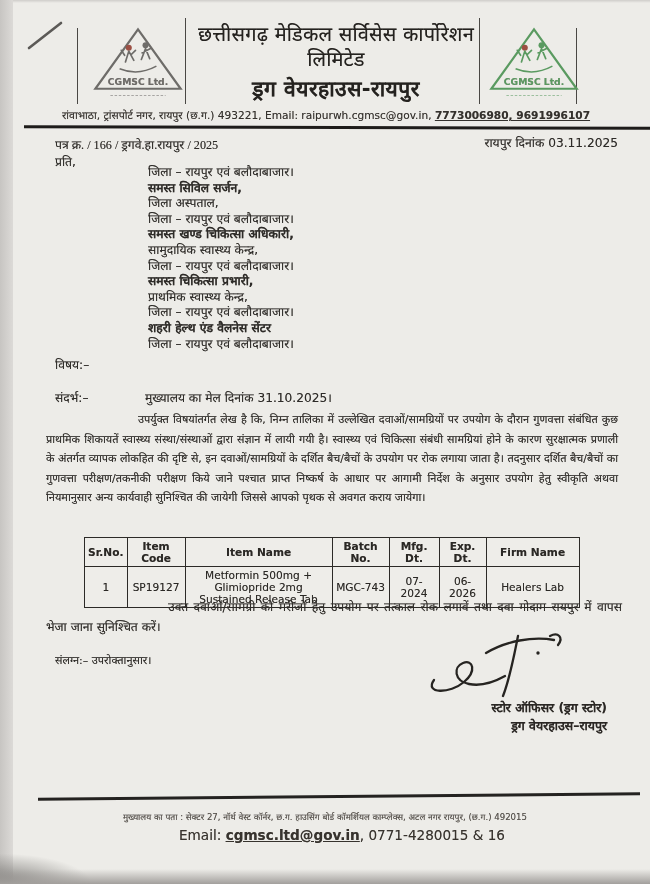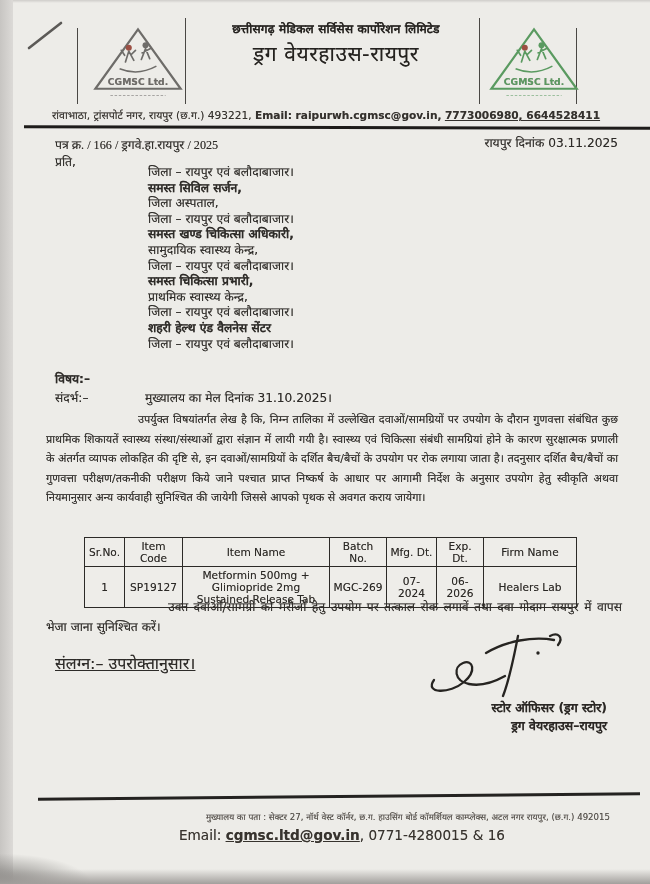--- a/index.html
+++ b/index.html
@@ -12,55 +12,55 @@
   .abs{position:absolute;}
   .bold{font-weight:700;}
   
   .edge-left{left:0;top:0;width:13px;height:100%;background:linear-gradient(90deg,#c7c5c2,#dcdad7);}
   .edge-bottom{left:0;bottom:0;width:100%;height:15px;background:linear-gradient(180deg,rgba(160,158,155,0),#a29f9c);}
   .corner-bl{left:0;bottom:0;width:90px;height:30px;background:radial-gradient(ellipse at bottom left,#7d7b78,rgba(125,123,120,0) 72%);}
   .edge-top{left:0;top:0;width:100%;height:3px;background:linear-gradient(180deg,#cfcdca,rgba(207,205,202,0));}
   
   .header-sep{width:1px;background:#4a4844;top:18px;height:86px;}
   .org-block{left:186px;top:22px;width:300px;text-align:center;line-height:1.25;color:#24221f;}
-  .org-name{font-size:12px;font-weight:700;letter-spacing:.2px;}
+  .org-name{font-size:20px;font-weight:400;letter-spacing:.2px;}
   .org-sub{font-size:12.5px;font-weight:700;margin-top:3px;}
-  .office-name{font-size:21px;font-weight:400;margin-top:4px;letter-spacing:.5px;}
+  .office-name{font-size:21px;font-weight:700;margin-top:4px;letter-spacing:.5px;}
   .logo{width:92px;height:76px;}
   .logo-left{color:#6e6c69;}
   .logo-right{color:#5a9a60;}
   .addr-line{left:20px;top:108px;width:612px;text-align:center;font-size:10.6px;color:#34312d;white-space:nowrap;}
   .addr-line .u{text-decoration:underline;font-weight:700;}
-  .addr-line .em{font-weight:700;}
+  .addr-line .em{font-weight:400;}
   .rule-top{left:24px;top:126px;width:626px;height:3px;background:#1e1c1a;transform:rotate(.15deg);}
   
   .letter-no{left:55px;top:136px;font-size:12.2px;font-family:Liberation Serif, serif;}
   .place-date{right:32px;top:134px;font-size:12.2px;}
   .salutation{left:55px;top:153px;font-size:12.2px;}
   
   .recipients{left:148px;top:165px;font-size:12.2px;line-height:15.6px;}
   
   .sub-row{left:55px;width:570px;font-size:12.2px;display:flex;}
   .sub-row .lbl{width:90px;flex:0 0 90px;}
   
   .body-par{left:46px;top:410px;width:572px;font-size:11px;line-height:19.6px;text-align:justify;text-indent:92px;}
   .closing-par{left:46px;top:598px;width:576px;font-size:12.2px;line-height:19.6px;text-align:justify;text-indent:122px;}
-  .enclosure{left:55px;top:652px;font-size:16px;text-decoration:underline;}
+  .enclosure{left:55px;top:652px;font-size:11px;}
   
   table.items{border-collapse:collapse;background:#eeede9;}
   table.items th,table.items td{
     border:1.6px solid #2c2a27;text-align:center;vertical-align:middle;
     font-size:10.6px;padding:2px 3px;color:#2a2825;
   }
-  table.items th{font-weight:400;}
+  table.items th{font-weight:700;}
   
   .sig-block{left:372px;top:699px;width:235px;text-align:right;font-size:12.4px;font-weight:700;line-height:17.6px;color:#2a2724;}
   
   .rule-bottom{left:38px;top:795px;width:602px;height:3px;background:#242220;transform:rotate(-.5deg);}
-  .footer-addr{left:40px;top:811px;width:570px;text-align:right;font-size:8.6px;color:#56524d;white-space:nowrap;}
+  .footer-addr{left:40px;top:811px;width:570px;text-align:center;font-size:8.6px;color:#56524d;white-space:nowrap;}
   .footer-email{left:0;top:827px;width:650px;text-align:center;font-size:13.6px;color:#37332e;padding-left:17px;}
   .footer-email .mail{font-weight:700;text-decoration:underline;}
 </style>
 </head>
 <body>
 
 <div class="page">
 
   <div class="abs edge-top"></div>
   <div class="abs edge-left"></div>
@@ -101,21 +101,21 @@
   </div>
 
   <div class="abs org-block">
     <div class="org-name">छत्तीसगढ़ मेडिकल सर्विसेस कार्पोरेशन लिमिटेड</div>
     <div class="office-name">ड्रग वेयरहाउस-रायपुर</div>
   </div>
 
   <div class="abs addr-line">
     <span>रांवाभाठा, ट्रांसपोर्ट नगर, रायपुर (छ.ग.) 493221,</span>
     <span class="em">Email: raipurwh.cgmsc@gov.in,</span>
-    <span class="u">7773006980, 6644528411</span>
+    <span class="u">7773006980, 9691996107</span>
   </div>
 
   <div class="abs rule-top"></div>
 
   <div class="abs letter-no">पत्र क्र. / 166 / ड्रगवे.हा.रायपुर / 2025</div>
   <div class="abs place-date">रायपुर दिनांक 03.11.2025</div>
   <div class="abs salutation">प्रति,</div>
 
   <div class="abs recipients">
       <div class="recipient-line">जिला – रायपुर एवं बलौदाबाजार।</div>
@@ -125,21 +125,21 @@
       <div class="recipient-line bold">समस्त खण्ड चिकित्सा अधिकारी,</div>
       <div class="recipient-line">सामुदायिक स्वास्थ्य केन्द्र,</div>
       <div class="recipient-line">जिला – रायपुर एवं बलौदाबाजार।</div>
       <div class="recipient-line bold">समस्त चिकित्सा प्रभारी,</div>
       <div class="recipient-line">प्राथमिक स्वास्थ्य केन्द्र,</div>
       <div class="recipient-line">जिला – रायपुर एवं बलौदाबाजार।</div>
       <div class="recipient-line bold">शहरी हेल्थ एंड वैलनेस सेंटर</div>
       <div class="recipient-line">जिला – रायपुर एवं बलौदाबाजार।</div>
     </div>
 
-  <div class="abs sub-row" style="top:370px;font-weight:bold;">
+  <div class="abs sub-row" style="top:356px;">
     <span class="lbl">विषय:–</span>
   </div>
   <div class="abs sub-row" style="top:389px;">
     <span class="lbl">संदर्भ:–</span>
     <span>मुख्यालय का मेल दिनांक 31.10.2025।</span>
   </div>
 
   <div class="abs body-par">उपर्युक्त विषयांतर्गत लेख है कि, निम्न तालिका में उल्लेखित दवाओं/सामग्रियों पर उपयोग के दौरान गुणवत्ता संबंधित कुछ प्राथमिक शिकायतें स्वास्थ्य संस्था/संस्थाओं द्वारा संज्ञान में लायी गयी है। स्वास्थ्य एवं चिकित्सा संबंधी सामग्रियां होने के कारण सुरक्षात्मक प्रणाली के अंतर्गत व्यापक लोकहित की दृष्टि से, इन दवाओं/सामग्रियों के दर्शित बैच/बैचों के उपयोग पर रोक लगाया जाता है। तदनुसार दर्शित बैच/बैचों का गुणवत्ता परीक्षण/तकनीकी परीक्षण किये जाने पश्चात प्राप्त निष्कर्ष के आधार पर आगामी निर्देश के अनुसार उपयोग हेतु स्वीकृति अथवा नियमानुसार अन्य कार्यवाही सुनिश्चित की जायेगी जिससे आपको पृथक से अवगत कराय जायेगा।</div>
 
   <table class="items abs" style="left:84px;top:537px;">
@@ -161,21 +161,21 @@
           <th>Mfg. Dt.</th>
           <th>Exp. Dt.</th>
           <th>Firm Name</th>
         </tr>
       </thead>
     <tbody>
         <tr>
           <td>1</td>
           <td>SP19127</td>
           <td>Metformin 500mg + Glimiopride 2mg Sustained Release Tab</td>
-          <td>MGC-269</td>
+          <td>MGC-743</td>
           <td>07-2024</td>
           <td>06-2026</td>
           <td>Healers Lab</td>
         </tr>
       </tbody>
   </table>
 
   <div class="abs closing-par">उक्त दवाओं/सामग्री को मरीजों हेतु उपयोग पर तत्काल रोक लगावें तथा दवा गोदाम रायपुर में वापस भेजा जाना सुनिश्चित करें।</div>
 
   <div class="abs enclosure">संलग्न:– उपरोक्तानुसार।</div>

